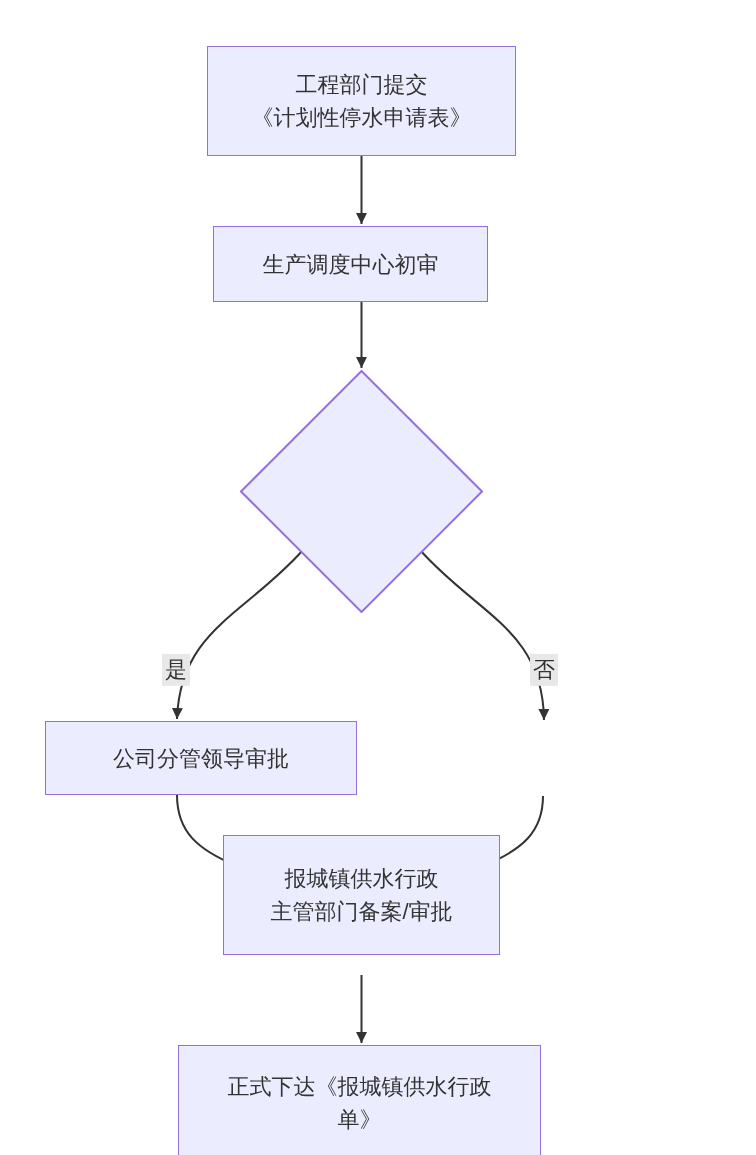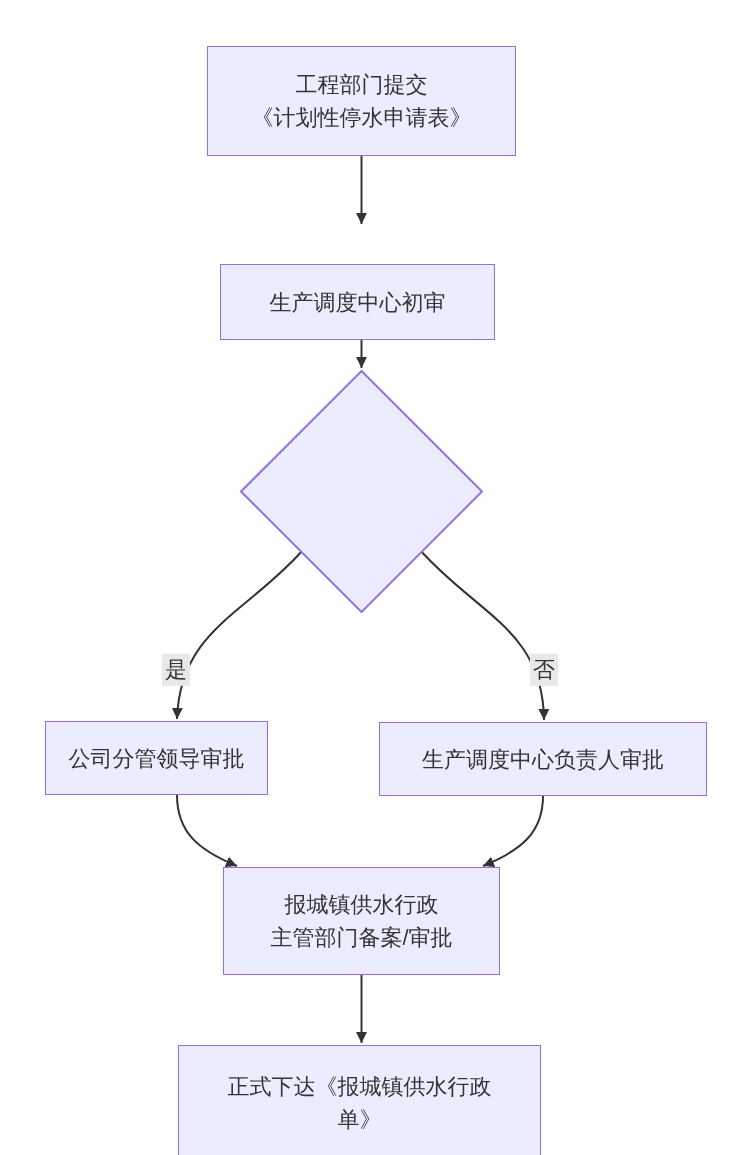--- a/index.html
+++ b/index.html
@@ -67,25 +67,25 @@
     transform: translate(-50%, -50%);
     background: #e8e8e8;
     color: #333333;
     font-size: 22px;
     line-height: 1.2;
     padding: 3px 3px;
     z-index: 3;
   }
   
   .n-submit  { left: 207px; top: 46px;   width: 309px; height: 110px; }
-  .n-review  { left: 220px; top: 226px;  width: 275px; height: 76px; margin-top: 38px;  }
+  .n-review  { left: 213px; top: 226px;  width: 275px; height: 76px;  }
   .n-decision{ left: 240px; top: 370px;  width: 243px; height: 243px; }
-  .n-leader  { left: 45px;  top: 721px;  width: 223px; height: 74px;  }
+  .n-leader  { left: 45px;  top: 721px;  width: 312px; height: 74px;  }
   .n-center  { left: 379px; top: 722px;  width: 328px; height: 74px;  }
-  .n-report  { left: 223px; top: 867px;  width: 277px; height: 108px; }
+  .n-report  { left: 223px; top: 835px;  width: 277px; height: 120px; }
   .n-issue   { left: 178px; top: 1045px; width: 363px; height: 115px; }
   .lbl-yes { left: 176px; top: 670px; }
   .lbl-no  { left: 544px; top: 670px; }
 </style>
 </head>
 <body>
 
 <div class="canvas">
 
   <svg class="edges" viewBox="0 0 756 1155" xmlns="http://www.w3.org/2000/svg">
@@ -115,23 +115,20 @@
   <div class="node diamond n-decision">
     <svg viewBox="0 0 243 243" xmlns="http://www.w3.org/2000/svg">
       <polygon points="121.5,1 242,121.5 121.5,242 1,121.5"></polygon>
     </svg>
   </div>
 
   <div class="node rect n-leader">
     <span>公司分管领导审批</span>
   </div>
 
-  <div class="node rect n-center">
-    <span>生产调度中心负责人审批</span>
-  </div>
 
   <div class="node rect n-report">
     <span>报城镇供水行政
 主管部门备案/审批</span>
   </div>
 
   <div class="node rect n-issue">
     <span>正式下达《报城镇供水行政
 单》</span>
   </div>

